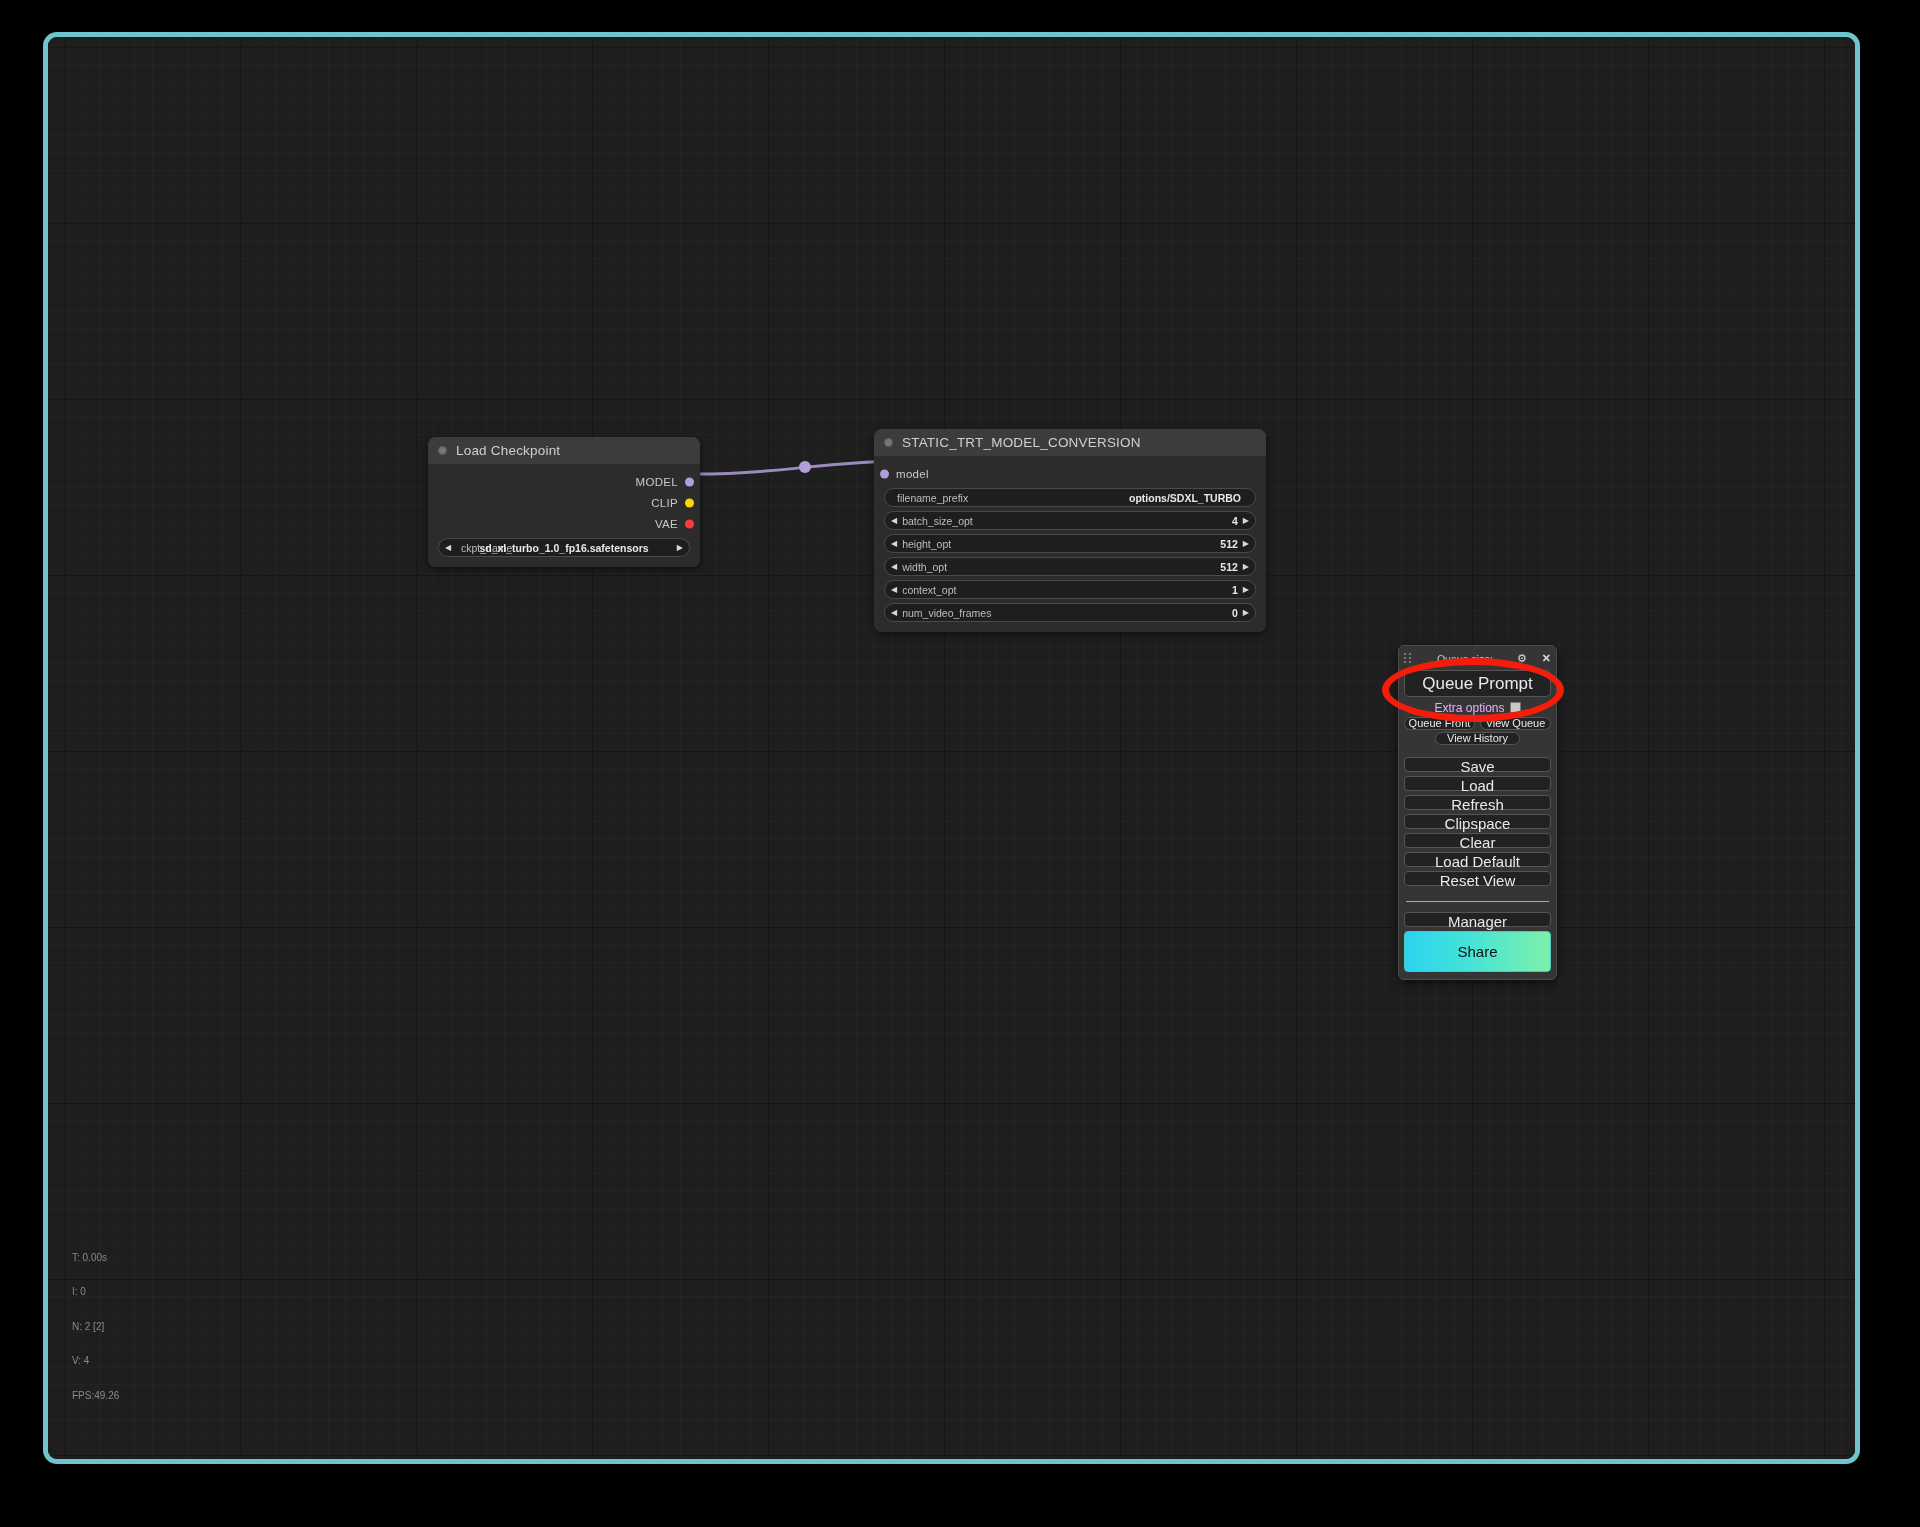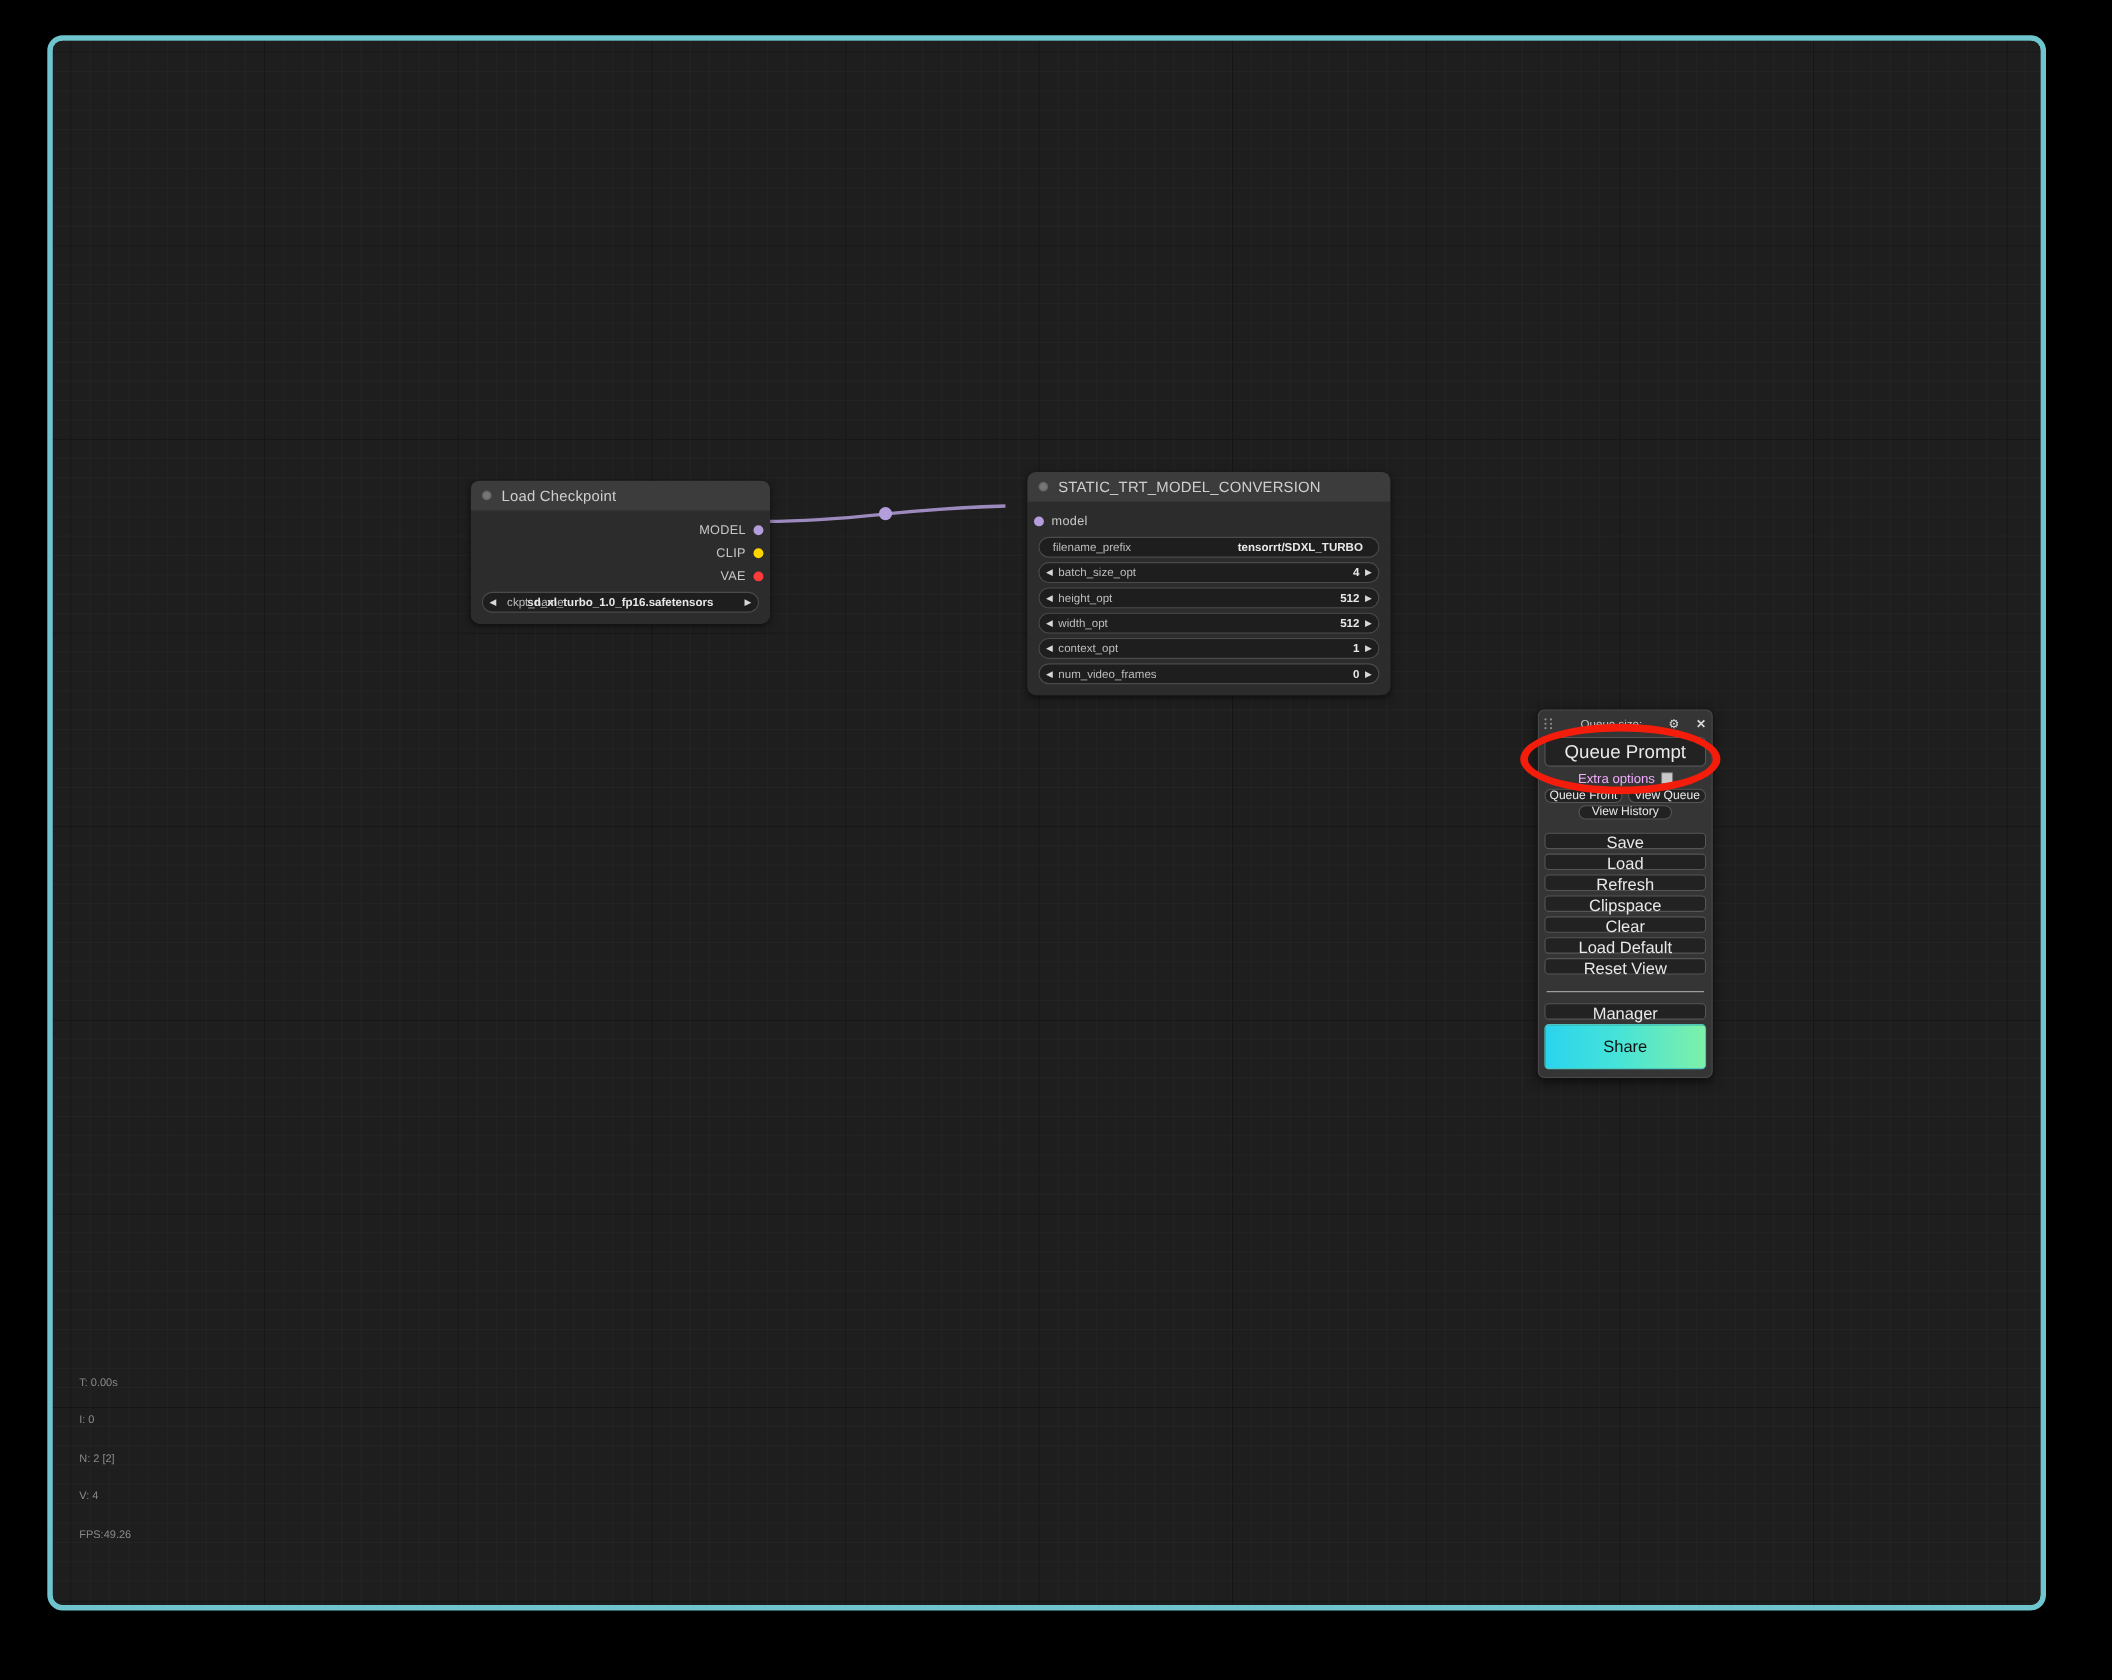--- a/index.html
+++ b/index.html
@@ -196,33 +196,33 @@
         </div>
         <div class="widget combo">
           <span class="arrow-l">◀</span>
           <span class="w-name">ckpt_name</span>
           <span class="w-val">sd_xl_turbo_1.0_fp16.safetensors</span>
           <span class="arrow-r" style="margin-left:auto">▶</span>
         </div>
       </div>
     </div>
 
-    <div class="node" id="node-static-trt" style="left:886px; top:392px; width:330px;">
+    <div class="node" id="node-static-trt" style="left:826px; top:392px; width:392px;">
       <div class="node-header">
         <span class="node-dot"></span>
         <span class="node-title">STATIC_TRT_MODEL_CONVERSION</span>
       </div>
       <div class="node-body">
         <div class="slot-row in">
           <span class="slot-pin" style="background:#b39ddb"></span>
           <span class="slot-label lower">model</span>
         </div>
         <div class="widget textonly">
           <span class="w-name">filename_prefix</span>
-          <span class="w-val">tensorrt/SDXL_TURBO</span>
+          <span class="w-val">options/SDXL_TURBO</span>
         </div>
         <div class="widget">
           <span class="arrow-l">◀</span>
           <span class="w-name">batch_size_opt</span>
           <span class="w-val">4</span>
           <span class="arrow-r">▶</span>
         </div>
         <div class="widget">
           <span class="arrow-l">◀</span>
           <span class="w-name">height_opt</span>

